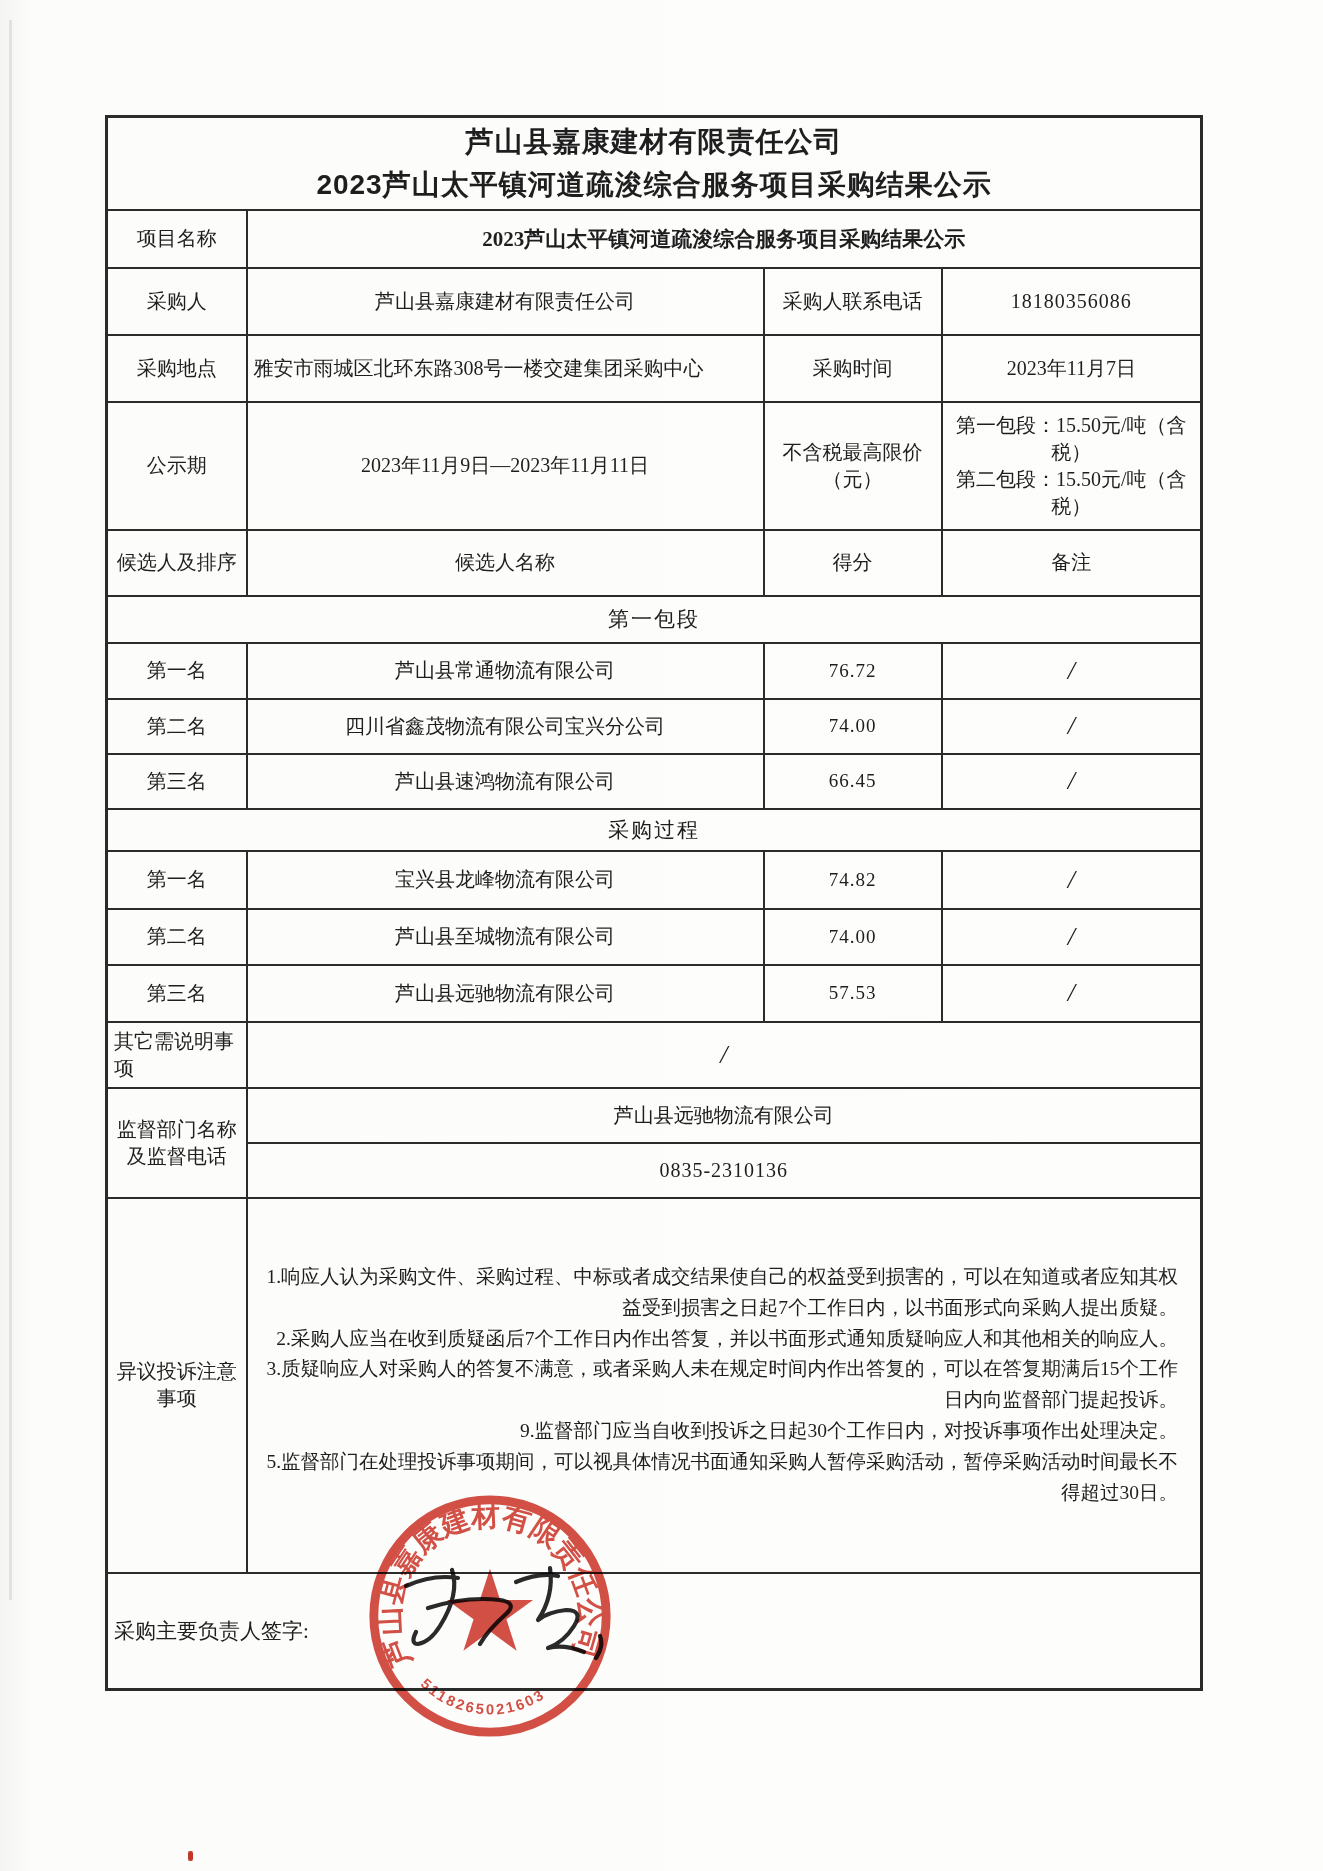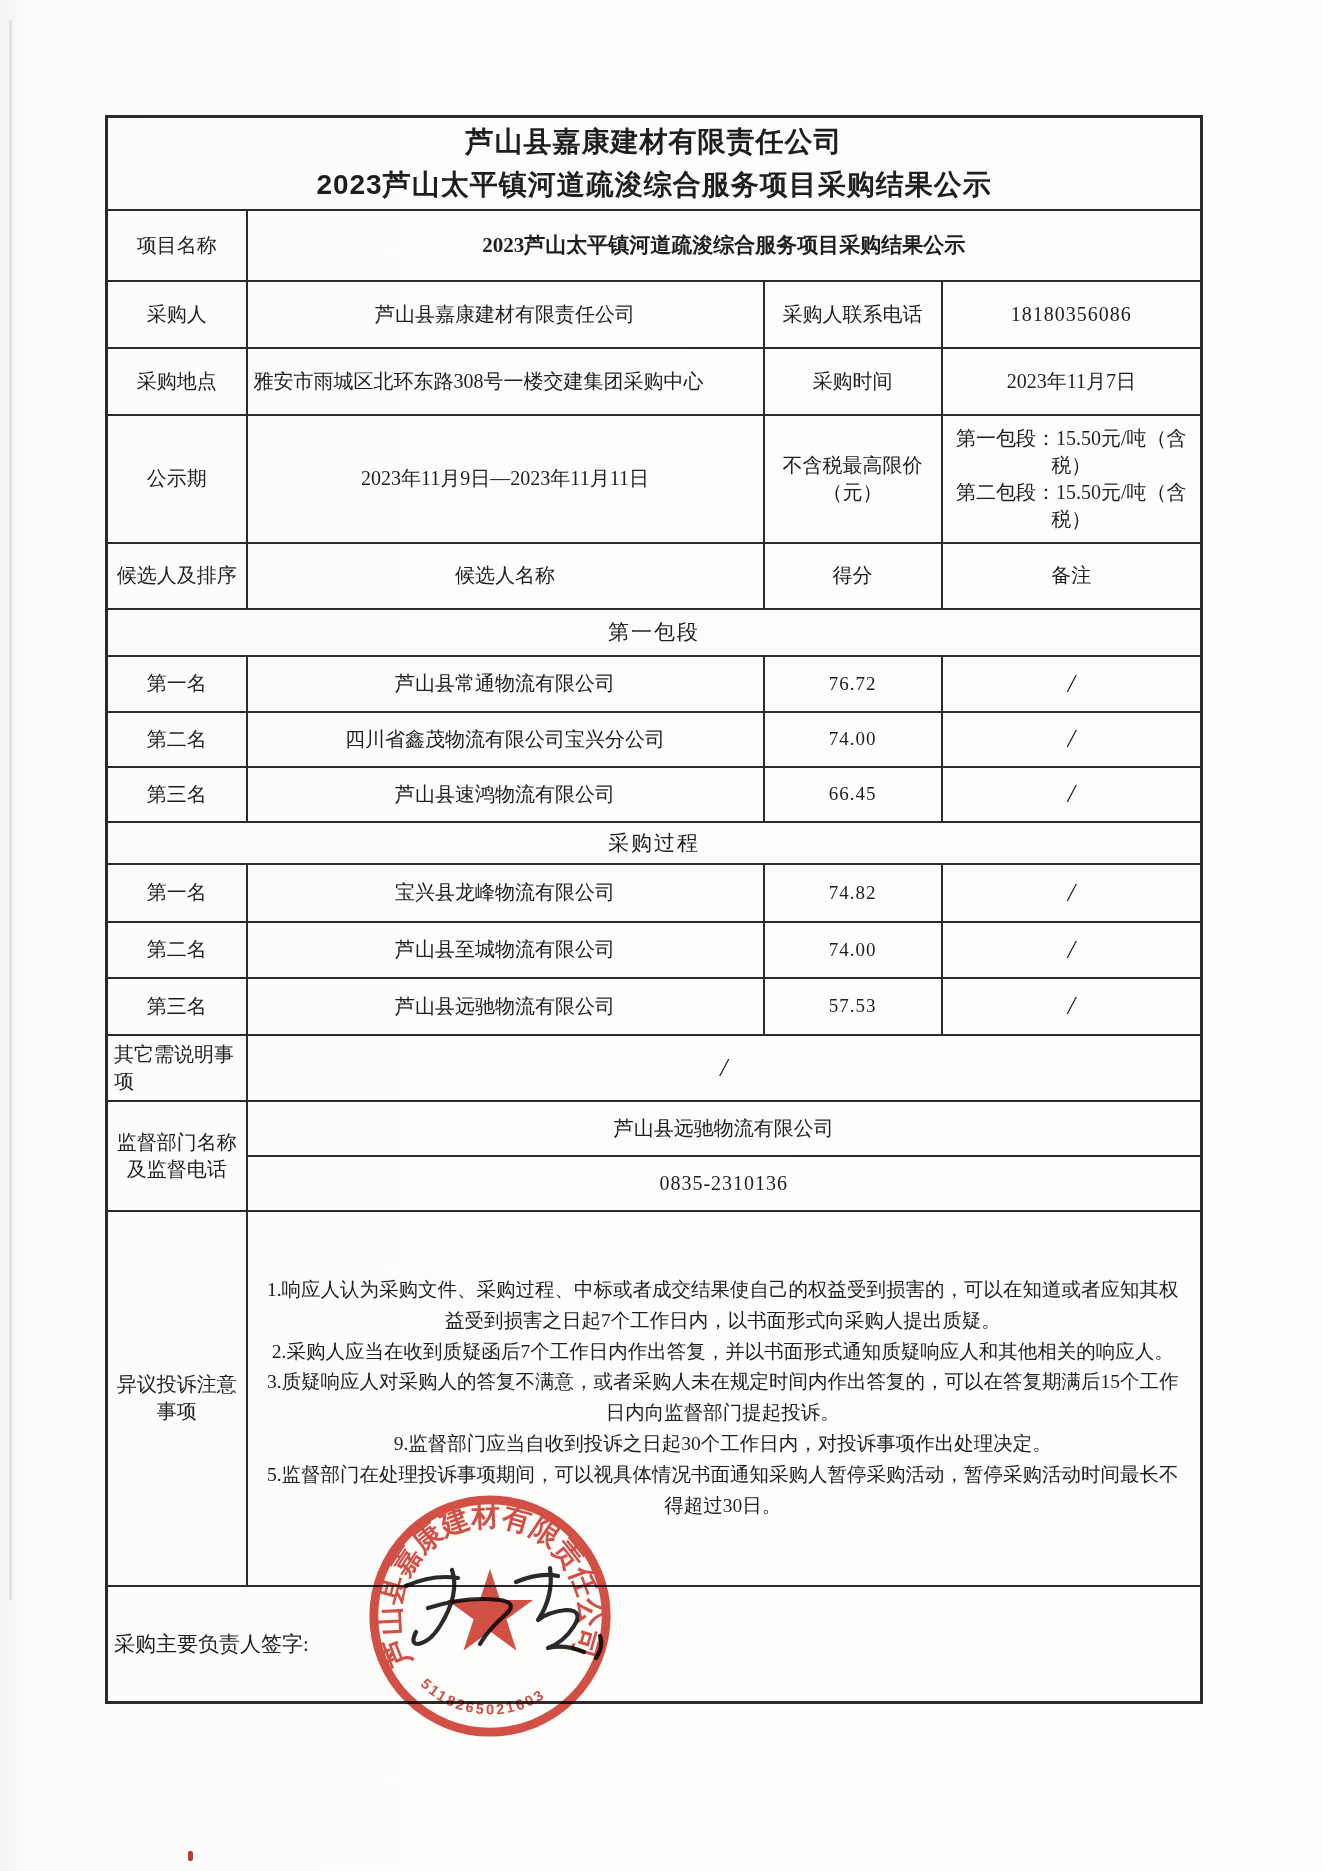--- a/index.html
+++ b/index.html
@@ -23,21 +23,21 @@
   td.title-cell{
     font-family:"Liberation Sans","DejaVu Sans",sans-serif;
     font-weight:700;font-size:28px;line-height:1.55;letter-spacing:1px;
   }
   td.project-value{font-weight:600;font-size:21px;}
   td.left-text{text-align:left;}
   td.score{font-size:19px;letter-spacing:1px;}
   td.slash{font-size:26px;font-style:italic;font-weight:400;}
   td.section-title{font-size:21px;letter-spacing:2px;}
   td.notice{
-    text-align:center;font-size:19.5px;line-height:1.58;padding:12px 14px 12px 12px;
+    text-align:right;font-size:19.5px;line-height:1.58;padding:12px 22px 12px 12px;
     vertical-align:middle;
   }
   td.sig-row{text-align:left;font-size:21px;vertical-align:middle;}
   .num{letter-spacing:1px;margin-top:33px;}
 
   .stamp{
     position:absolute;left:362px;top:1488px;width:256px;height:256px;
     opacity:.88;mix-blend-mode:multiply;pointer-events:none;
   }
   .signature-svg{
@@ -59,21 +59,21 @@
   </colgroup>
 
   <tbody>
       <tr style="height:92px">
     <td colspan="4" class="title-cell">
       <div>芦山县嘉康建材有限责任公司</div>
       <div>2023芦山太平镇河道疏浚综合服务项目采购结果公示</div>
     </td>
   </tr>
 
-  <tr style="height:71px">
+  <tr style="height:58px">
     <td>项目名称</td>
     <td colspan="3" class="project-value">2023芦山太平镇河道疏浚综合服务项目采购结果公示</td>
   </tr>
 
   <tr style="height:67px">
     <td>采购人</td>
     <td>芦山县嘉康建材有限责任公司</td>
     <td>采购人联系电话</td>
     <td class="num">18180356086</td>
   </tr>

